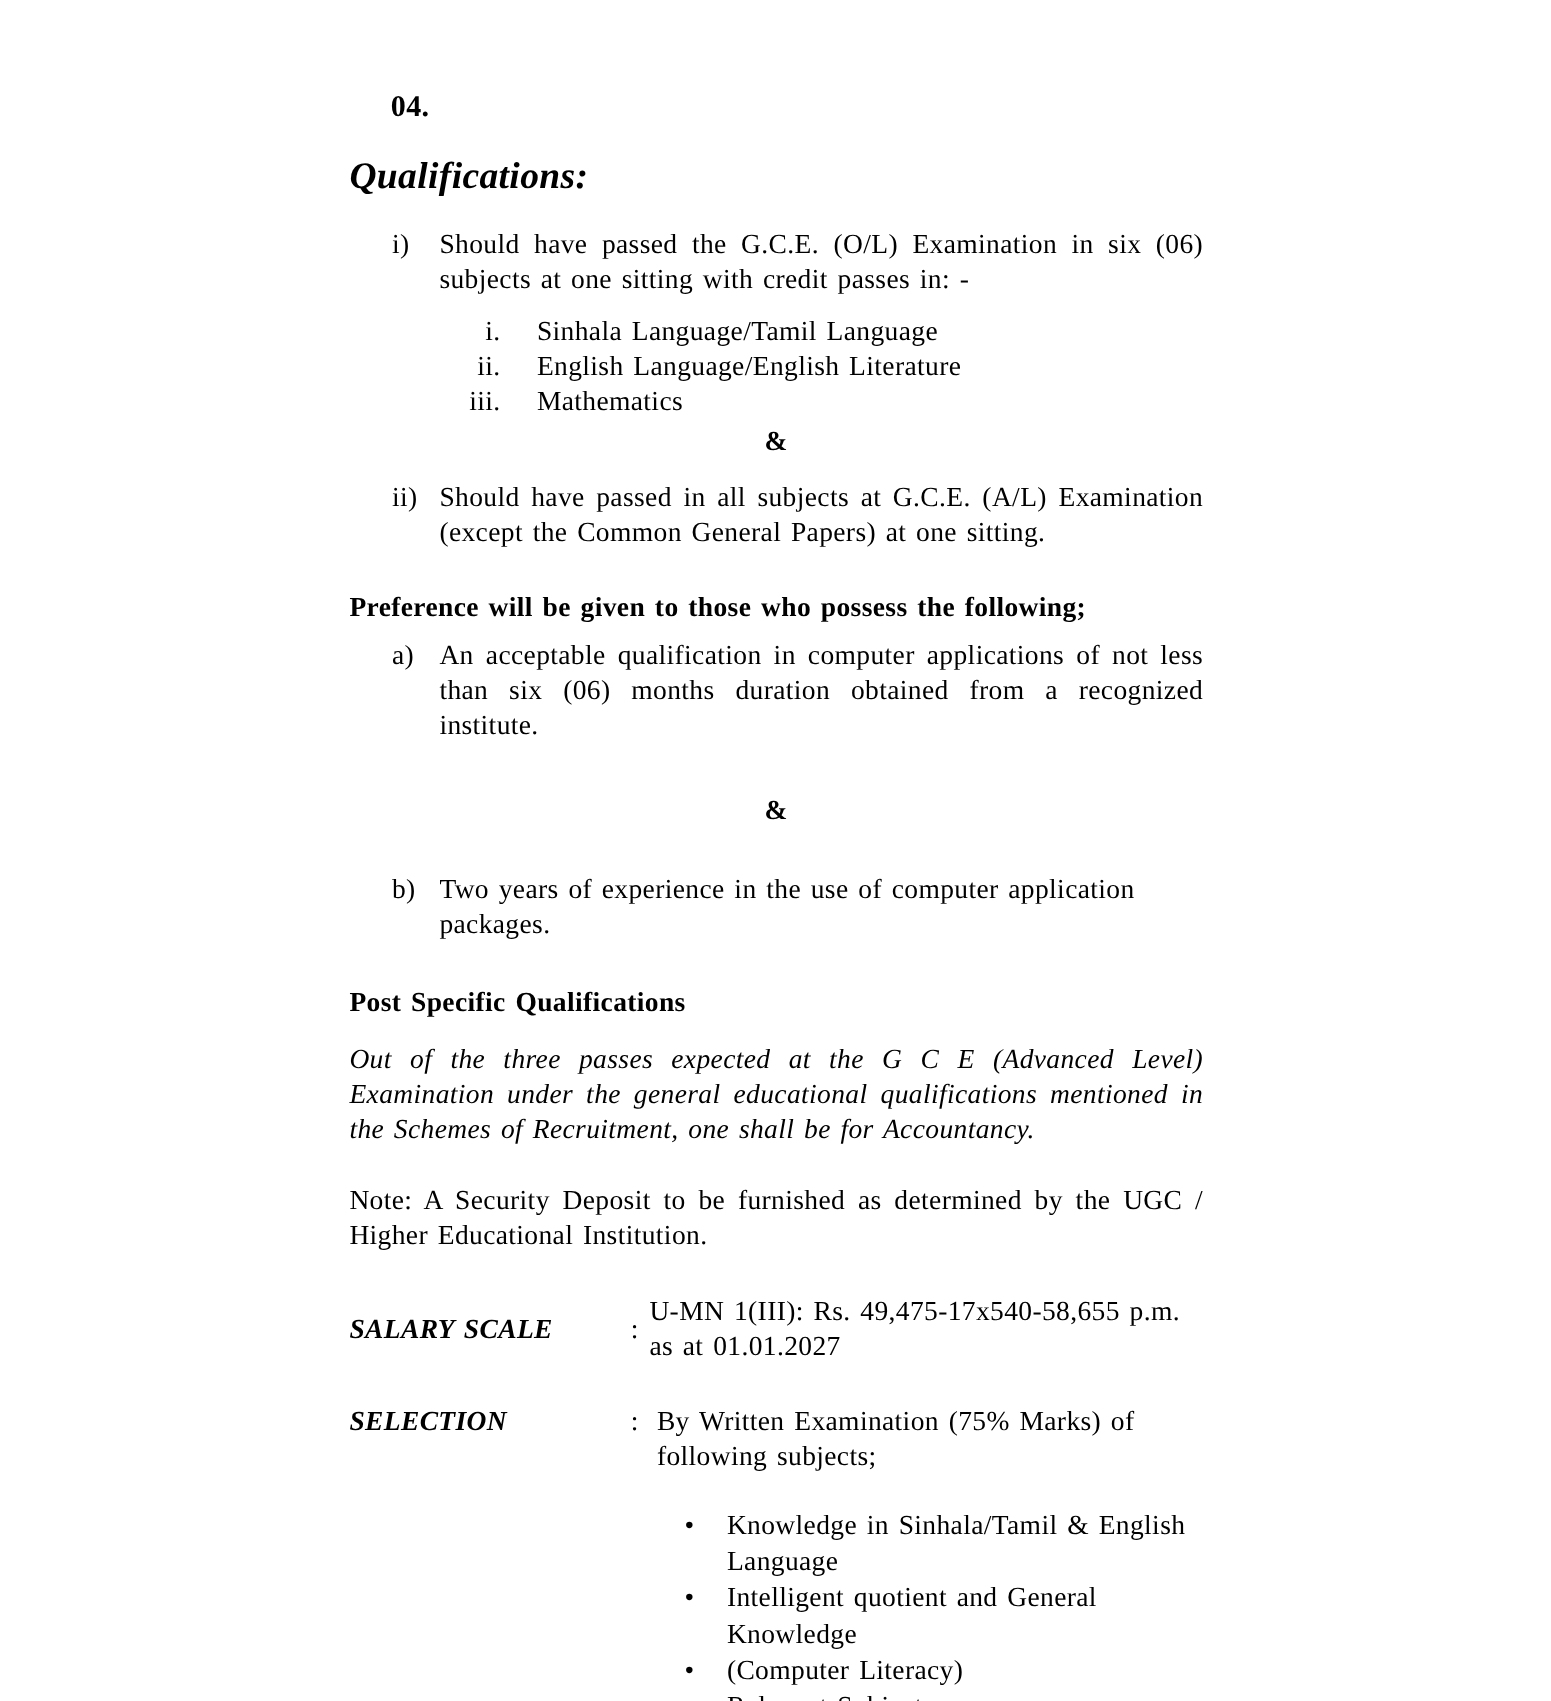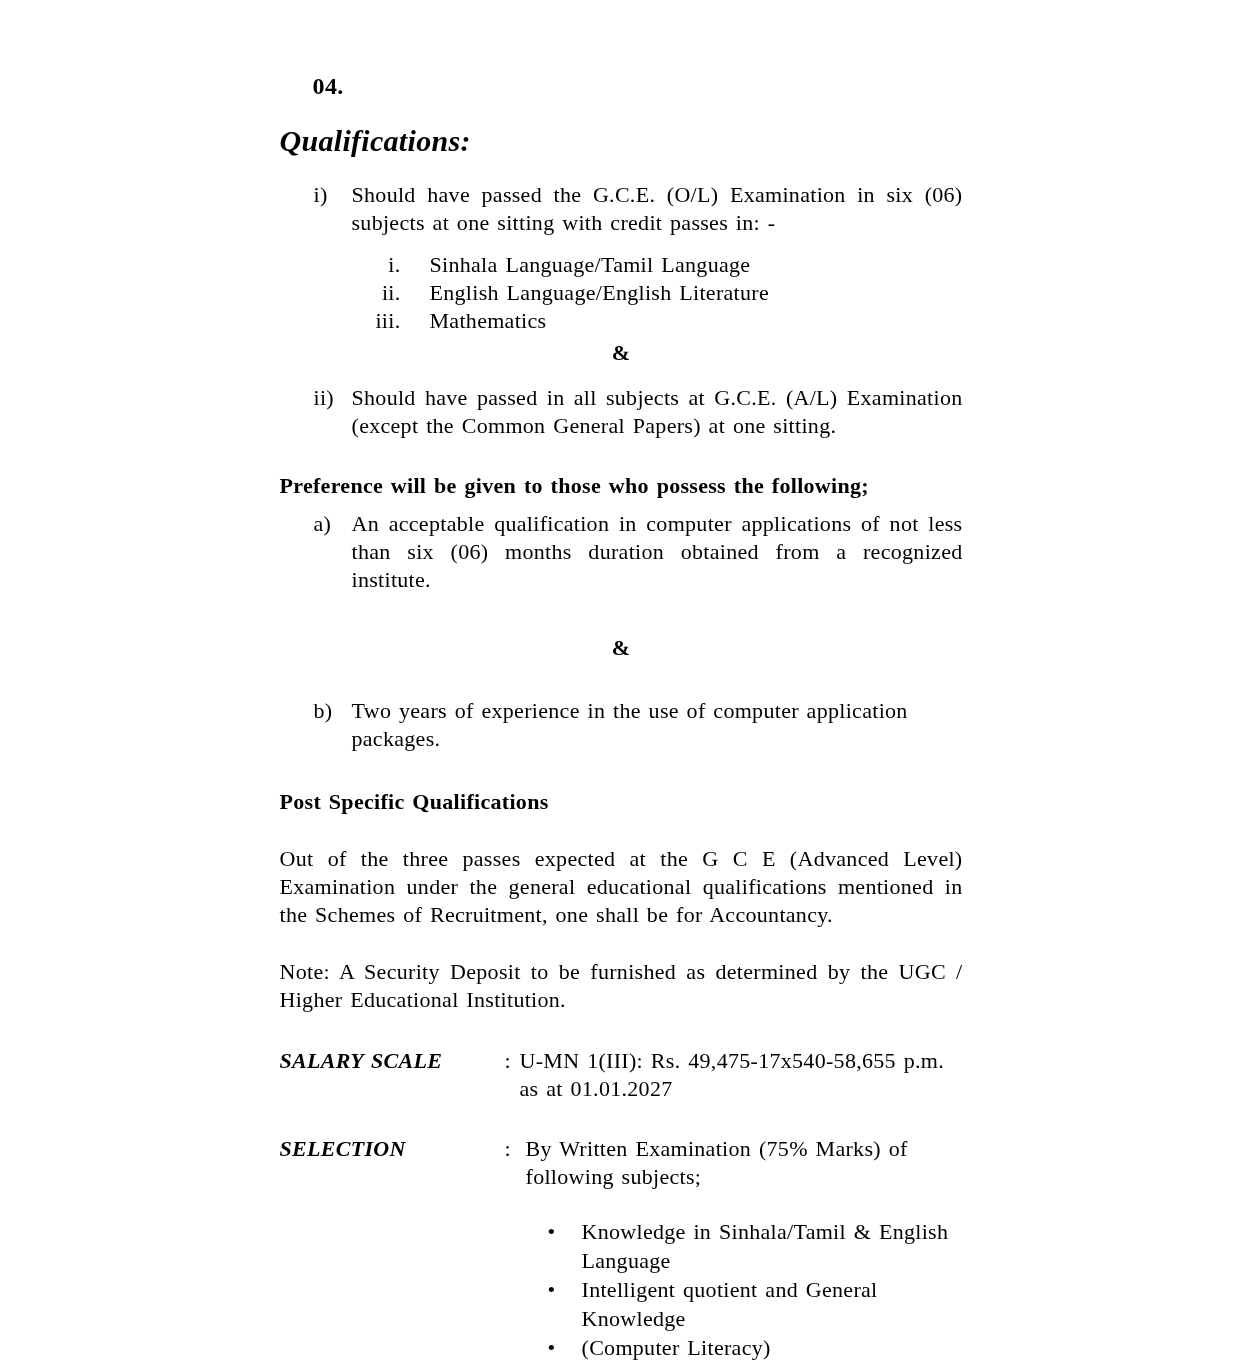--- a/index.html
+++ b/index.html
@@ -58,29 +58,29 @@
   .subitem-label { flex: 0 0 121px; text-align: right; }
   .subitem-text { margin-left: 29px; }
 
   
   .amp { text-align: center; font-weight: bold; }
   .amp-1 { margin-top: 4px; }
   .amp-2 { margin-top: 40px; }
 
   
   .para { text-align: justify; }
-  .mt-para-post { margin-top: 29px; }
+  .mt-para-post { margin-top: 17px; font-style: italic; }
   .mt-para-note { margin-top: 29px; }
 
   
   .kv-row { display: flex; }
   .kv-label { flex: 0 0 225px; font-weight: bold; font-style: italic; }
   .kv-sep-salary { flex: 0 0 15px; }
   .kv-sep-selection { flex: 0 0 21px; }
-  .mt-salary { margin-top: 33px; }
+  .mt-salary { margin-top: 33px; align-items: center; }
   .mt-selection { margin-top: 32px; }
 
   
   .bullets { margin-top: 26px; margin-left: 268px; line-height: 29px; }
   .bullet-item { display: flex; }
   .bullet-dot { flex: 0 0 34px; }
   .and-line { margin-left: 45px; margin-top: 3px; }
   .bullet-interview { margin-left: 7px; margin-top: 2px; }
 </style>
 </head>

